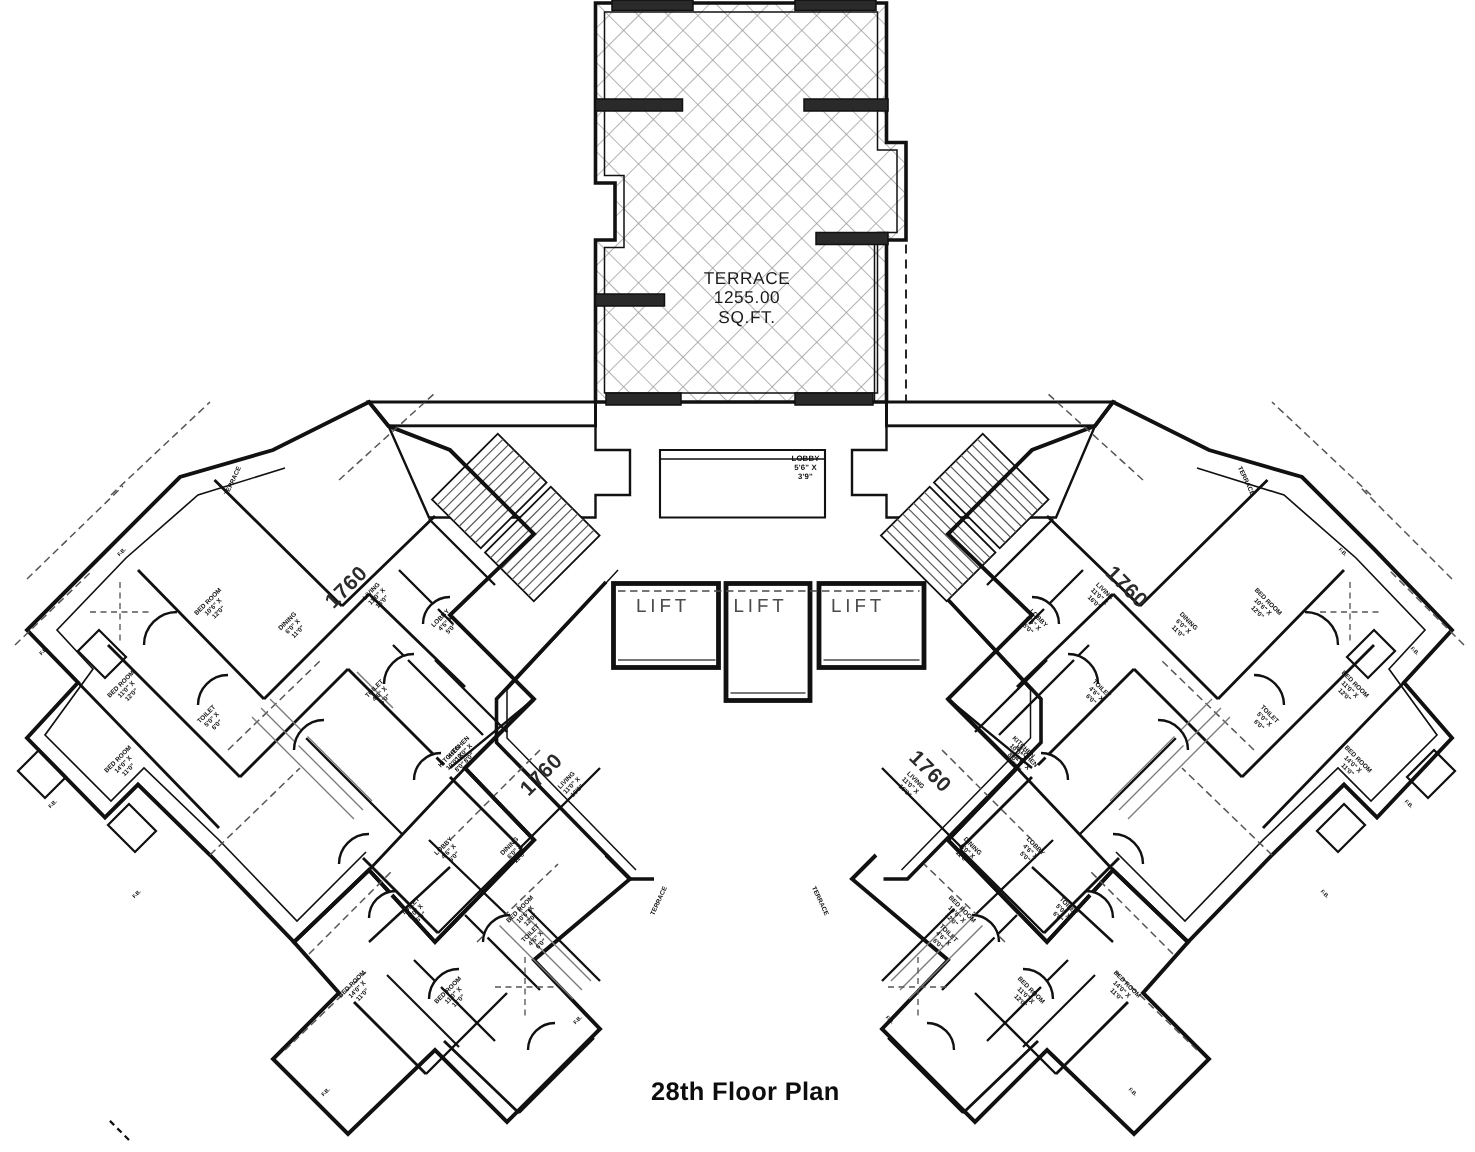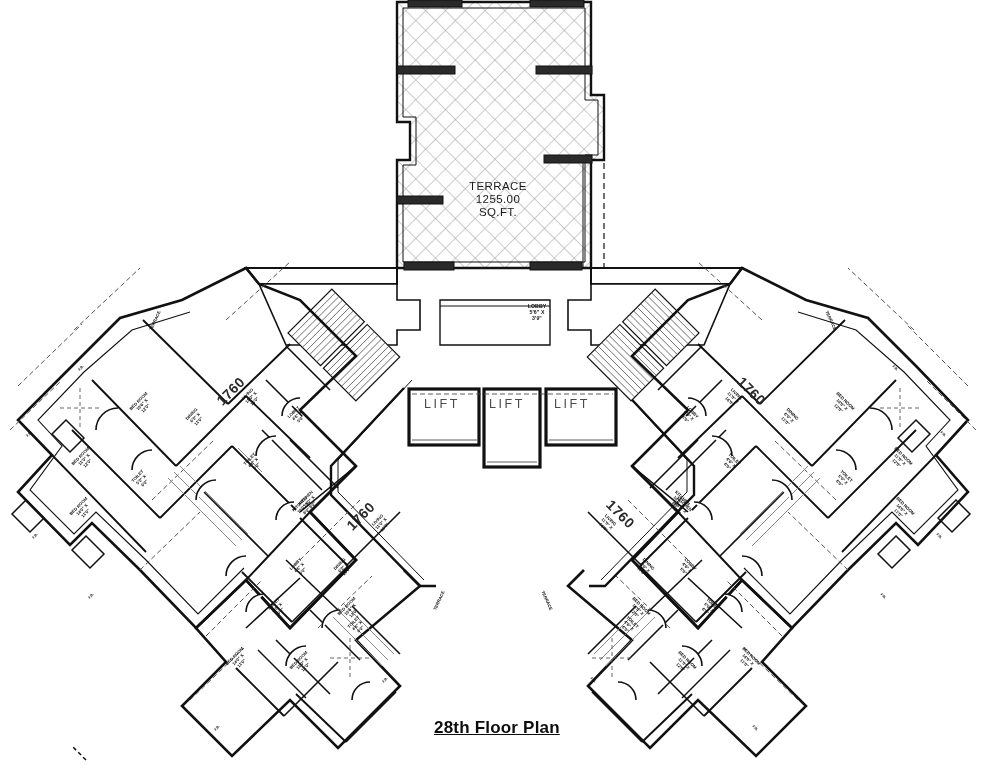--- a/index.html
+++ b/index.html
@@ -424,15 +424,15 @@
   <div class="fb" style="left:88px;top:594px;transform:rotate(-45deg);">F.B.</div>
   <div class="fb" style="left:214px;top:726px;transform:rotate(-45deg);">F.B.</div>
   <div class="fb" style="left:382px;top:678px;transform:rotate(-45deg);">F.B.</div>
   <div class="fb" style="left:892px;top:366px;transform:rotate(45deg);">F.B.</div>
   <div class="fb" style="left:940px;top:432px;transform:rotate(45deg);">F.B.</div>
   <div class="fb" style="left:936px;top:534px;transform:rotate(45deg);">F.B.</div>
   <div class="fb" style="left:880px;top:594px;transform:rotate(45deg);">F.B.</div>
   <div class="fb" style="left:752px;top:726px;transform:rotate(45deg);">F.B.</div>
   <div class="fb" style="left:590px;top:678px;transform:rotate(45deg);">F.B.</div>
 
-  <div class="ttl" style="left:434px;top:718px;text-decoration:underline;">28th Floor Plan</div>
+  <div class="ttl" style="left:434px;top:718px;">28th Floor Plan</div>
 
 </div>
 
 </body></html>

